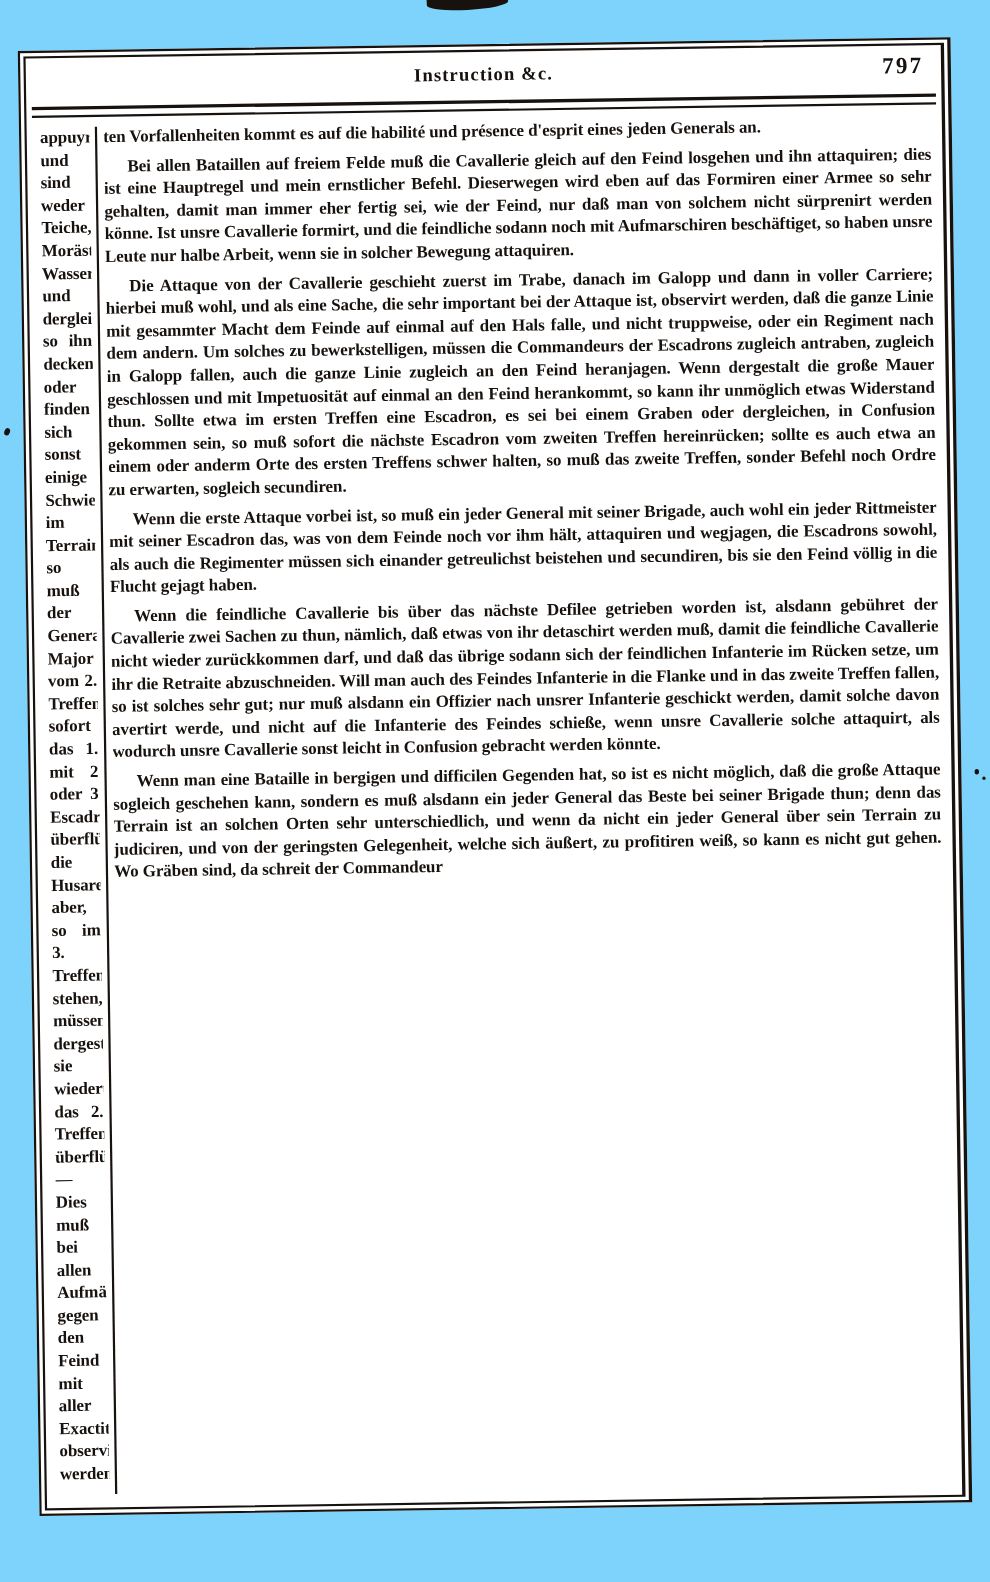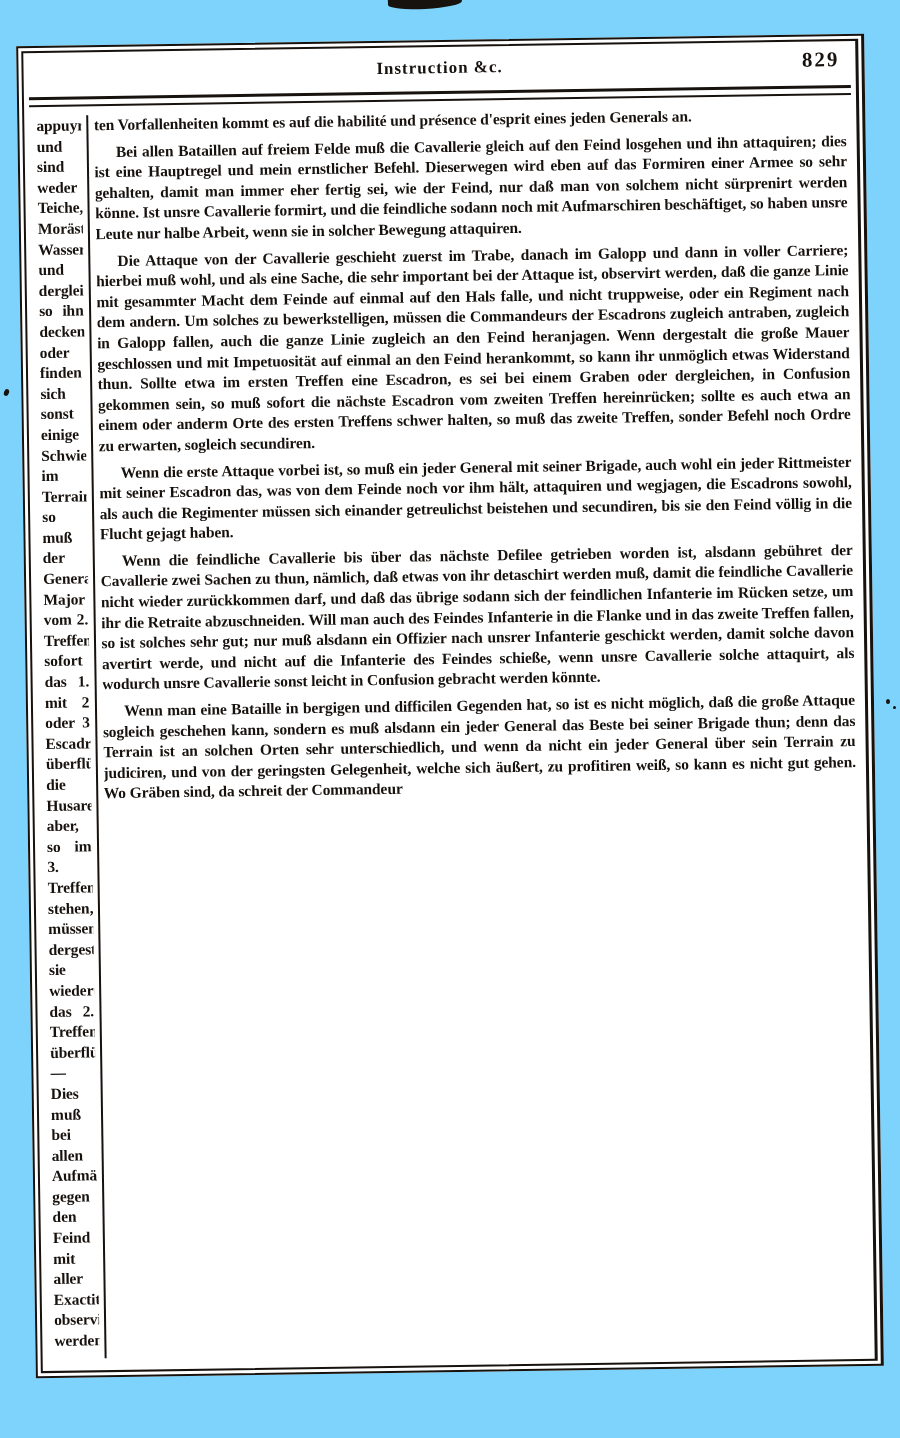--- a/index.html
+++ b/index.html
@@ -121,21 +121,21 @@
 
   <div class="artifact-top"></div>
   <div class="speck-left"></div>
   <div class="speck-right-1"></div>
   <div class="speck-right-2"></div>
 
   <div class="frame">
 
     <div class="running-header">
       <div class="page-title">Instruction &amp;c.</div>
-      <div class="page-number">829</div>
+      <div class="page-number">797</div>
     </div>
 
     <div class="double-rule"></div>
 
     <div class="columns">
       <div class="col col-left">
           <p class="continuation">appuyren, und sind weder Teiche, Moräste, Wasser und dergleichen, so ihn decken, oder finden sich sonst einige Schwierigkeiten im Terrain, so muß der General-Major vom 2. Treffen sofort das 1. mit 2 oder 3 Escadrons überflügeln die Husaren aber, so im 3. Treffen stehen, müssen dergestalt sie wiederum das 2. Treffen überflügeln. — Dies muß bei allen Aufmärschen gegen den Feind mit aller Exactitüde observirt werden.</p>
           <p class="paragraph">Marschirt die Armee linienweise links ab, so ist eben dasselbige dabei zu observiren. Ich setze nur noch hinzu, daß von einer jeden Escadron ein Offizier vorjagen muß, um das Terrain zu recognosciren, ob Gräben, Bäche, Brüche, Teiche oder dergl. vor ihrer Fronte sein, auf daß ein jeder Offizier bei Zeiten wisse, was er für ein Terrain znr Attaque hat, und daß er seine Leute von allem avertiren könne.</p>
         </div>
       <div class="divider"></div>

